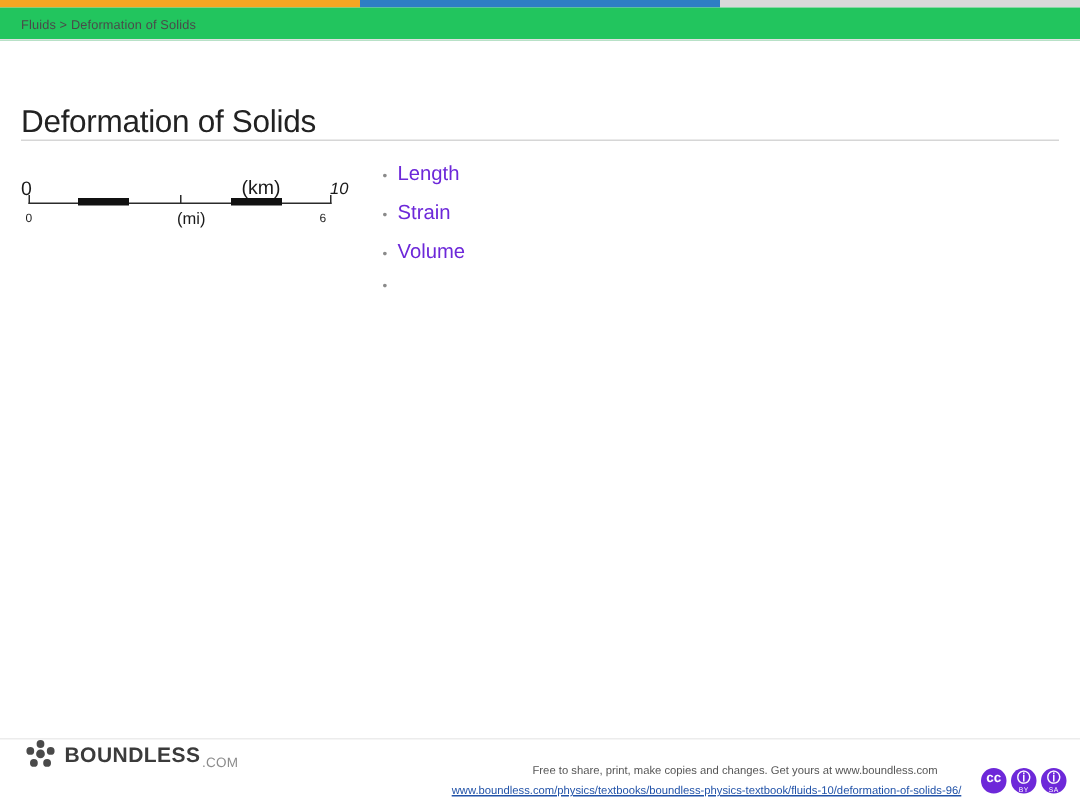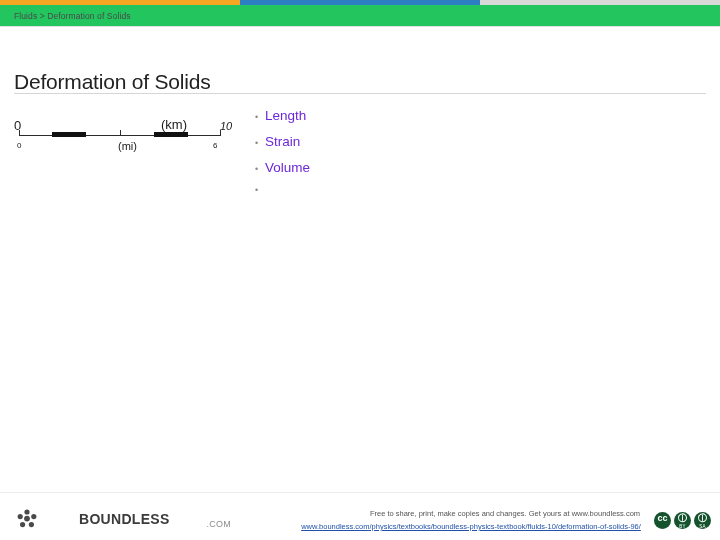--- a/index.html
+++ b/index.html
@@ -172,21 +172,20 @@
     top: 492px;
     width: 720px;
     height: 1px;
     background: #ececec;
   }
   .footer-note {
     position: absolute;
     left: 355px;
     top: 509px;
     width: 300px;
-    text-align: center;
     font-size: 7.5px;
     color: #555555;
     line-height: 1.35;
   }
   .footer-link {
     position: absolute;
     left: 285px;
     top: 522px;
     width: 372px;
     text-align: center;
@@ -194,24 +193,23 @@
     color: #2152a8;
     text-decoration: underline;
     line-height: 1.35;
     word-break: break-all;
   }
 
   
   .logo {
     position: absolute;
     left: 16px;
-    top: 508px;
+    top: 492px;
     display: flex;
     align-items: center;
-    gap: 36px;
   }
   .logo-mark {
     width: 22px;
     height: 22px;
     margin-right: 5px;
   }
   .logo-word {
     font-size: 14px;
     color: #3b3b3b;
     letter-spacing: 0.3px;
@@ -231,21 +229,21 @@
     position: absolute;
     left: 654px;
     top: 512px;
     display: flex;
     gap: 3px;
   }
   .cc-badge {
     width: 17px;
     height: 17px;
     border-radius: 50%;
-    background: #14532d;
+    background: #6d28d9;
     color: #ffffff;
     position: relative;
   }
   .cc-badge .glyph {
     position: absolute;
     left: 0; right: 0;
     top: 1px;
     text-align: center;
     font-size: 9px;
     line-height: 11px;

